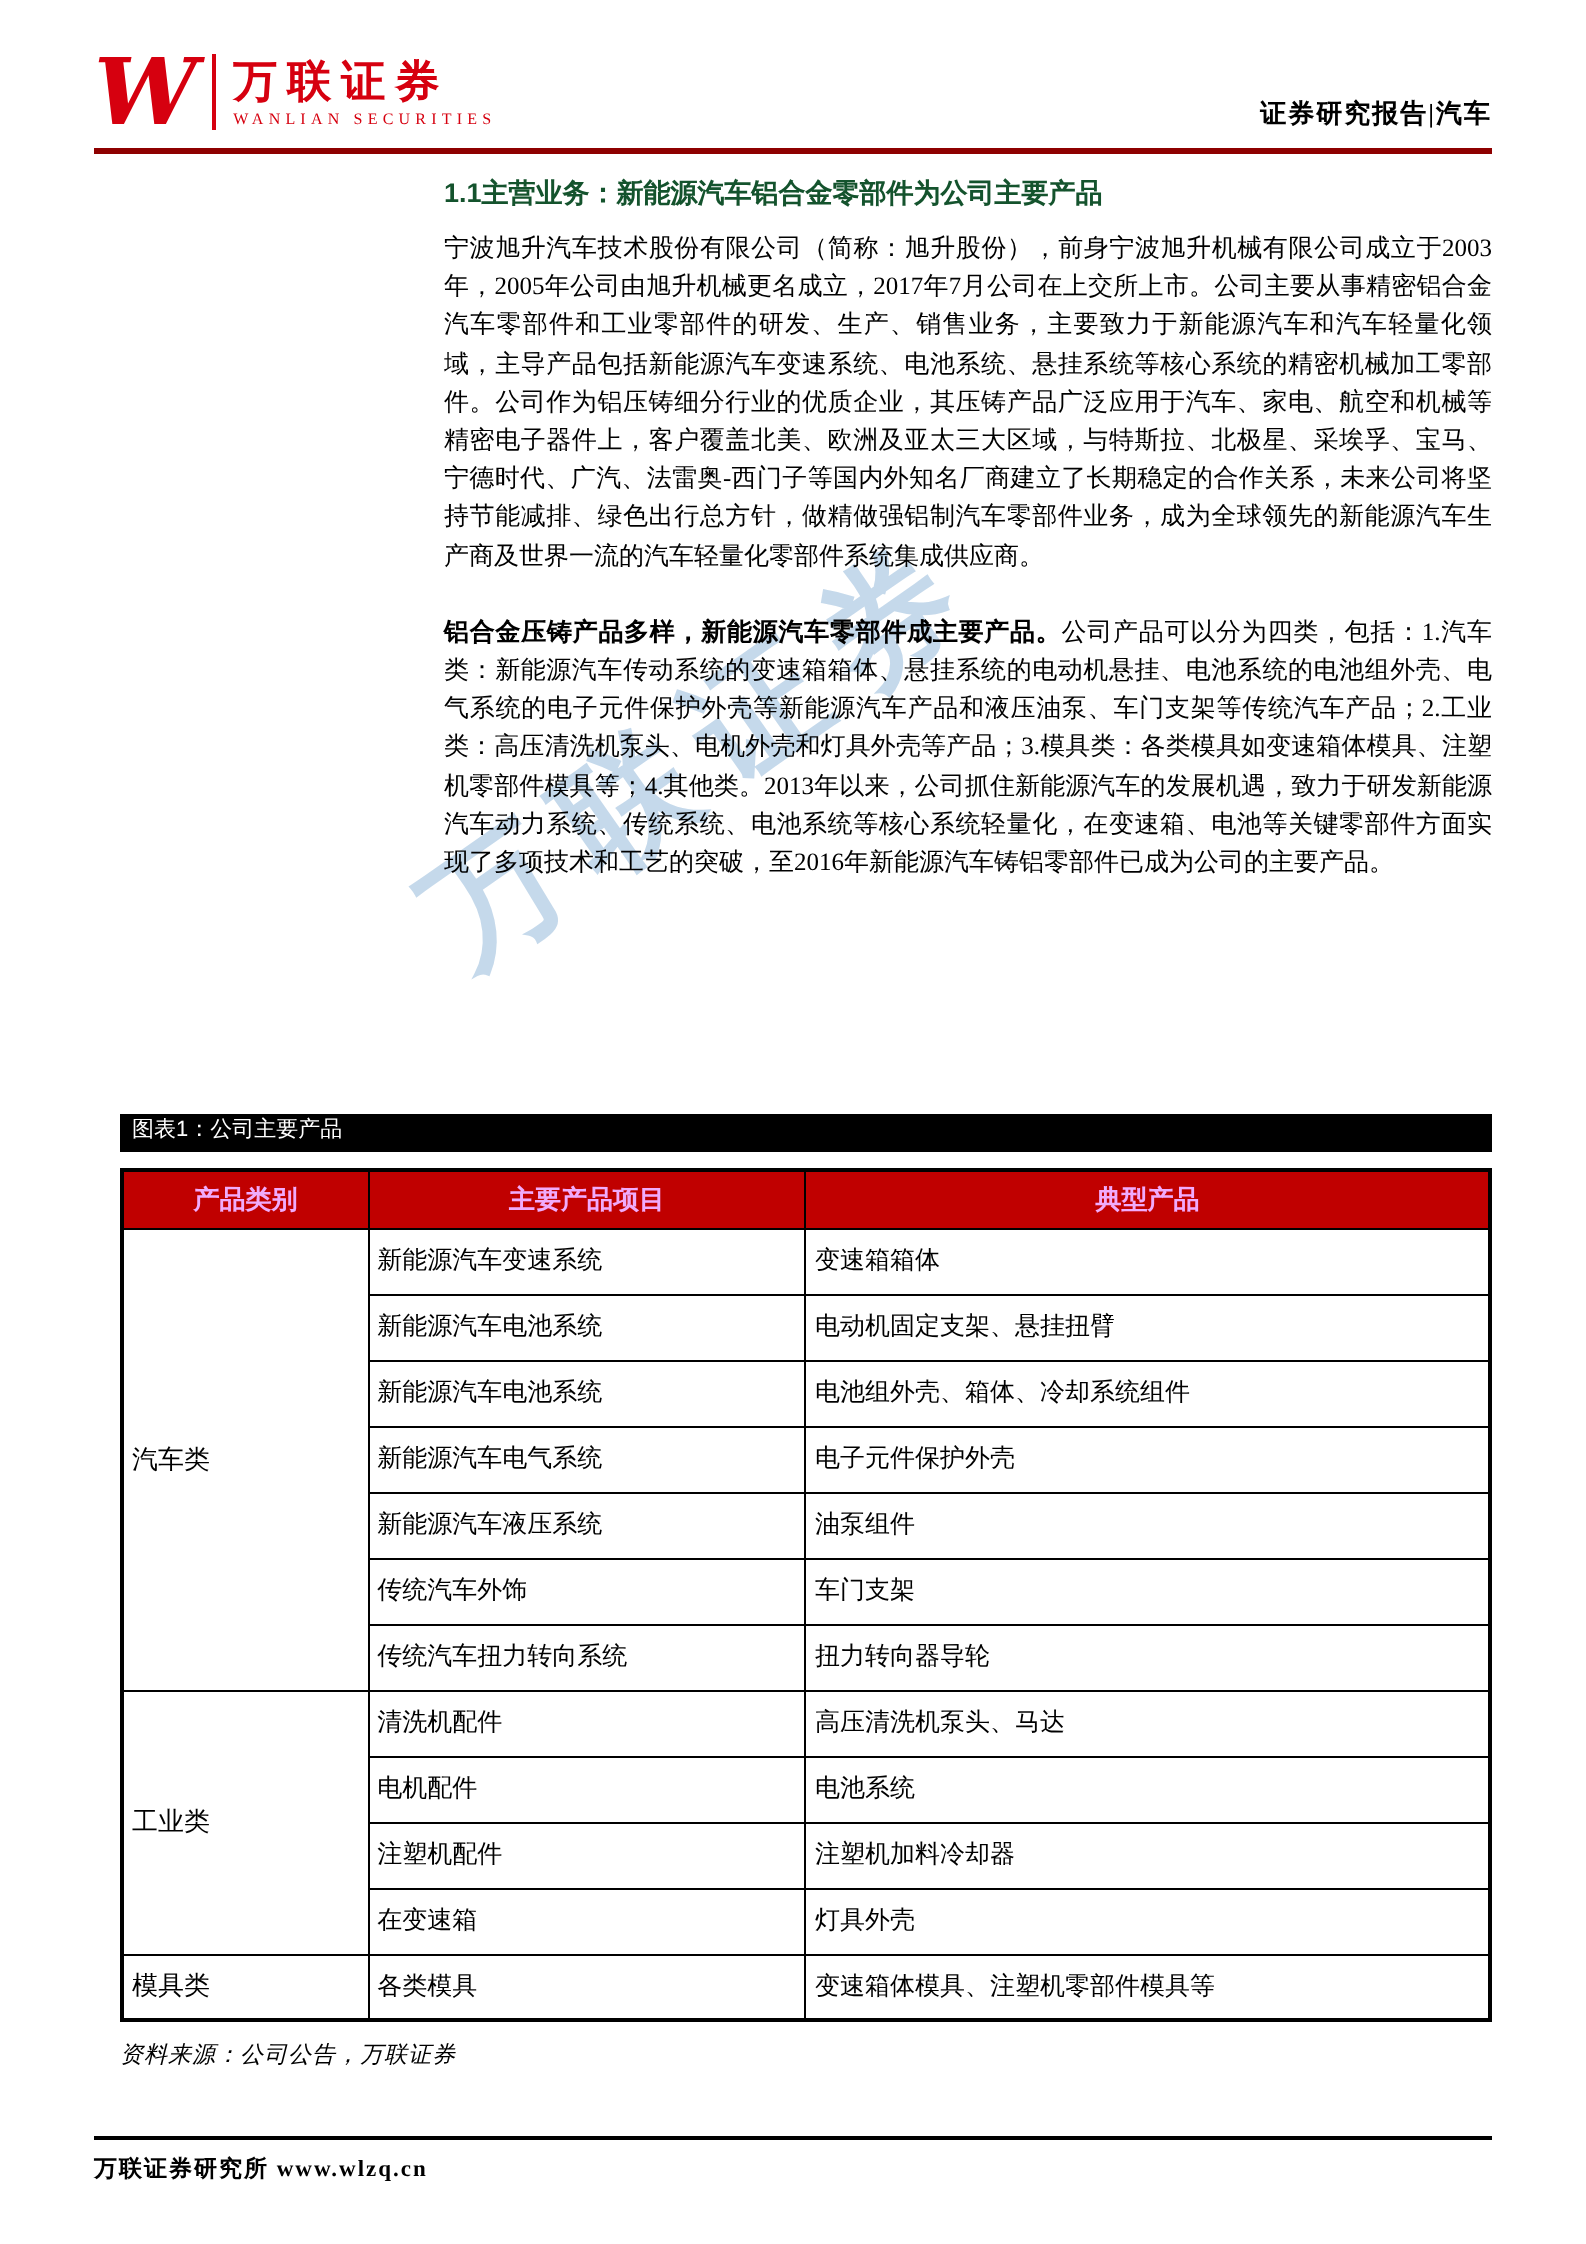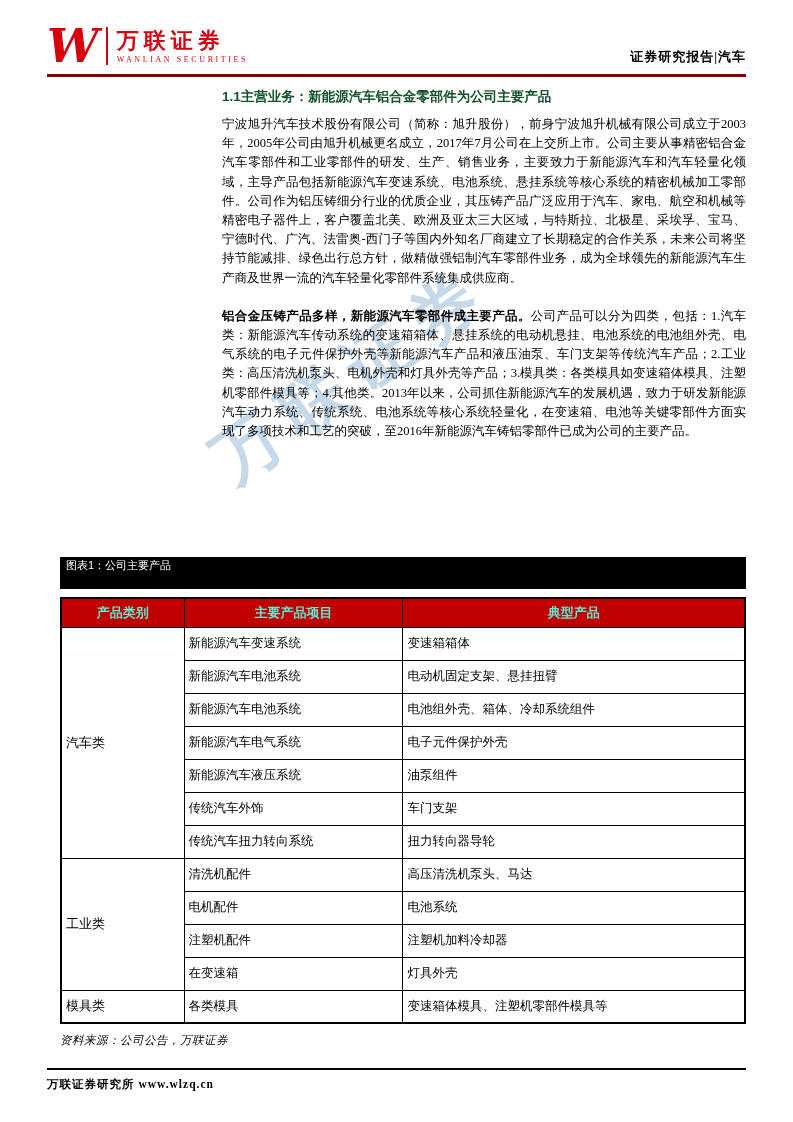--- a/index.html
+++ b/index.html
@@ -37,25 +37,25 @@
   .section-title { color:#c00000; font-size:15.5px; font-weight:bold; margin-bottom:13px;
                    font-family:"Liberation Sans",sans-serif; }
   .subsection-title { color:#14532d; font-size:13.5px; font-weight:bold; margin-bottom:9px;
                       font-family:"Liberation Sans",sans-serif; }
   .body-para { font-size:12.5px; line-height:19.2px; text-align:justify; margin-bottom:19px; }
   .bold-lead { font-weight:bold; }
 
   
   .figure { position:absolute; left:60px; top:557px; width:686px; z-index:2; }
   .caption-bar { background:#000; color:#fff; font-size:11px; line-height:17px;
-                 height:32px; padding:0 6px; margin-bottom:8px;
+                 height:19px; padding:0 6px; margin-bottom:8px;
                  font-family:"Liberation Sans",sans-serif; }
   table.products { width:100%; border-collapse:collapse; border:2px solid #000; table-layout:fixed; }
   table.products th {
-    background:#c00000; color:#5eead4; font-size:13px; font-weight:bold;
+    background:#c00000; color:#f0abfc; font-size:13px; font-weight:bold;
     height:29px; border:1px solid #000; text-align:center;
   }
   table.products td {
     border:1px solid #000; font-size:12.5px; text-align:left;
     height:33px; padding:2px 4px; background:transparent;
   }
   table.products td.cat { font-size:13px; }
   .source-note { font-style:italic; font-size:11.5px; margin-top:9px; letter-spacing:0.5px; }
 
   

